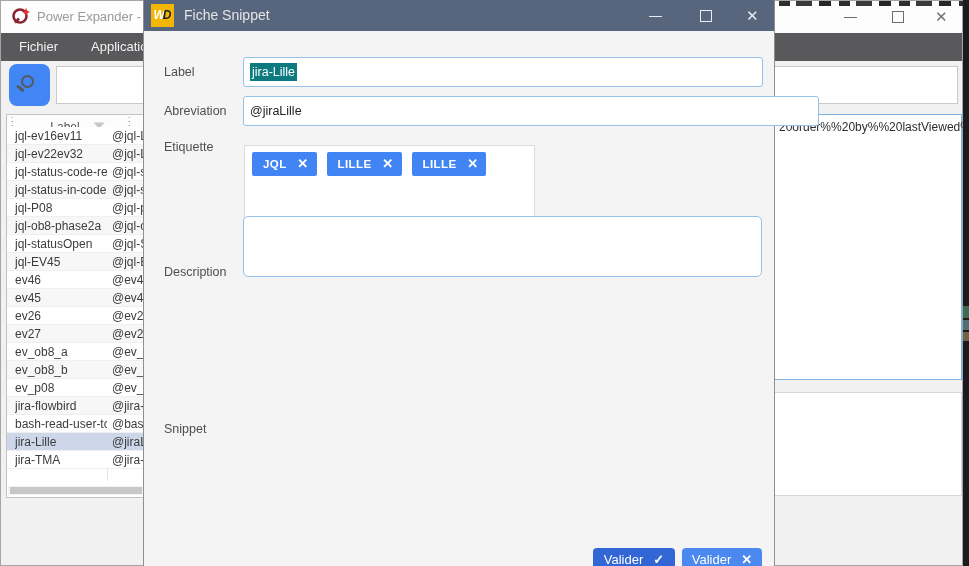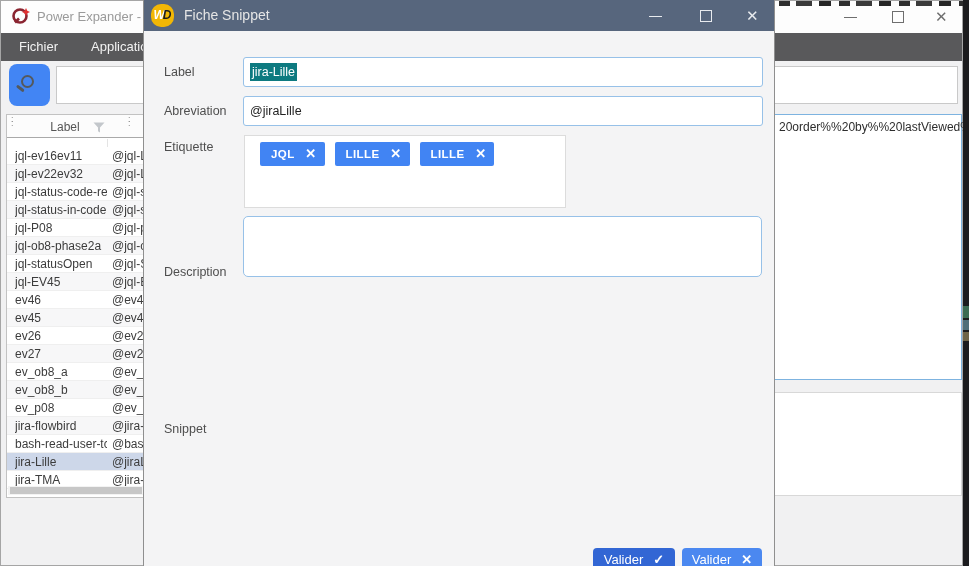--- a/index.html
+++ b/index.html
@@ -28,48 +28,48 @@
   .mag::after { content:""; position:absolute; left:-7px; top:10px; width:9px; height:2.5px; background:#54595d; transform:rotate(38deg); border-radius:2px; }
   .search-input { position:absolute; left:55px; top:65px; width:902px; height:38px; background:#fff; border:1px solid #c9c9c9; }
 
   .snippet-table { position:absolute; left:5px; top:113px; width:172px; height:384px; background:#fff; border:1px solid #c2c2c2; font-size:12px; color:#3c3c3c; }
   .thead { position:relative; height:23px; background:#fcfcfc; border-bottom:1px solid #a9a9a9; }
   .th-label { position:absolute; left:28px; top:5px; width:60px; text-align:center; color:#555; }
   .drag-dots { position:absolute; top:2px; width:3px; height:16px; color:#8d8d8d; font-size:9px; line-height:4px; letter-spacing:0; }
   .dots-a { left:4px; } .dots-b { left:121px; }
   .funnel { position:absolute; left:86px; top:7px; }
   .col-divider { position:absolute; left:100px; top:24px; width:1px; height:342px; background:#e4e4e4; }
-  .tbody { position:absolute; left:0; top:32px; width:100%; }
+  .tbody { position:absolute; left:0; top:12px; width:100%; }
   .trow { position:relative; height:18px; background:#fff; border-bottom:1px solid #efefef; }
   .trow.alt { background:#f7f7f8; }
   .trow.sel { background:#cdd7e9; }
   .tc1 { position:absolute; left:8px; top:2px; white-space:nowrap; overflow:hidden; width:92px; }
   .tc2 { position:absolute; left:105px; top:2px; white-space:nowrap; }
   .hscroll-track { position:absolute; left:1px; bottom:2px; width:168px; height:9px; background:#f3f3f3; }
   .hscroll-thumb { position:absolute; left:2px; top:1px; width:132px; height:7px; background:#c7c7c7; }
 
   .preview-panel { position:absolute; left:400px; top:113px; width:561px; height:266px; background:#fff; border:1px solid #7db3e0; }
   .preview-text { position:absolute; left:377px; top:5px; font-size:12px; color:#2d2d2d; white-space:nowrap; }
   .lower-panel { position:absolute; left:400px; top:391px; width:561px; height:104px; background:#fff; border:1px solid #d8d8d8; }
 
   
   .dialog { position:absolute; left:143px; top:0; width:632px; height:566px; background:#f4f4f5; z-index:2; border-left:1px solid #8f8f8f; border-right:1px solid #8f8f8f; }
   .dlg-titlebar { position:absolute; left:0; top:0; width:100%; height:31px; background:#57667d; }
-  .wd-icon { position:absolute; left:7px; top:4px; width:23px; height:23px; background:#f2b705; border-radius:10px; text-align:center; font-size:12px; font-weight:bold; font-style:italic; line-height:23px; }
+  .wd-icon { position:absolute; left:7px; top:4px; width:23px; height:23px; background:#f2b705; border-radius:0; text-align:center; font-size:12px; font-weight:bold; font-style:italic; line-height:23px; }
   .wd-w { color:#ffffff; } .wd-d { color:#1d1d1d; margin-left:-2px; }
   .dlg-title { position:absolute; left:40px; top:7px; color:#e5e5e5; font-size:14px; }
   .dlg-wc { color:#e8ebef; }
   .dlg-min { left:502px; } .dlg-max { left:552px; } .dlg-close { left:600px; }
 
   .fld-label { position:absolute; left:20px; font-size:12.5px; color:#4e4e4e; }
   .inputbox { position:absolute; background:#fff; border:1px solid #97c1e8; border-radius:3px; font-size:12.5px; color:#222; }
   .in-label  { left:99px; top:57px;  width:520px; height:30px; line-height:28px; padding-left:6px; }
-  .in-abrev  { left:99px; top:96px;  width:520px; height:30px; line-height:28px; padding-left:6px; }
+  .in-abrev  { left:99px; top:96px;  width:576px; height:30px; line-height:28px; padding-left:6px; }
   .sel-text { background:#0d7a80; color:#fff; padding:2px 2px; }
-  .tagbox { position:absolute; left:100px; top:135px; width:322px; height:73px; background:#fff; border:1px solid #dcdcdc; padding:6px 15px; }
+  .tagbox { position:absolute; left:100px; top:145px; width:291px; height:73px; background:#fff; border:1px solid #dcdcdc; padding:6px 7px; }
   .tag { display:inline-block; position:relative; height:24px; background:#4184f3; border-radius:2px; color:#fff; margin-right:10px; padding:0 30px 0 11px; font-size:11.5px; font-weight:bold; line-height:24px; letter-spacing:.4px; vertical-align:top; }
   .tag-x { position:absolute; right:8px; top:0; font-size:13px; font-weight:bold; line-height:24px; cursor:pointer; }
   .in-desc   { left:99px; top:216px; width:519px; height:61px; border-radius:5px; }
   .in-cont   { left:97px; top:317px; width:523px; height:220px; padding:5px 7px; font-size:12.5px; line-height:17px; word-break:break-all; white-space:pre-wrap; }
   .lbl-label { top:65px; } .lbl-abrev { top:104px; } .lbl-etiq { top:140px; } .lbl-desc { top:241px;margin-top:24px; } .lbl-cont { top:422px; }
 
   .dlg-btn { position:absolute; top:548px; height:26px; border-radius:4px; color:#fff; font-size:13px; text-align:center; line-height:24px; cursor:pointer; }
   .btn-valider { left:449px; width:82px; background:#3266d4; }
   .btn-annuler { left:538px; width:80px; background:#4b88f0; }
   .btn-ic { margin-left:10px; font-weight:bold; font-size:13px; }

